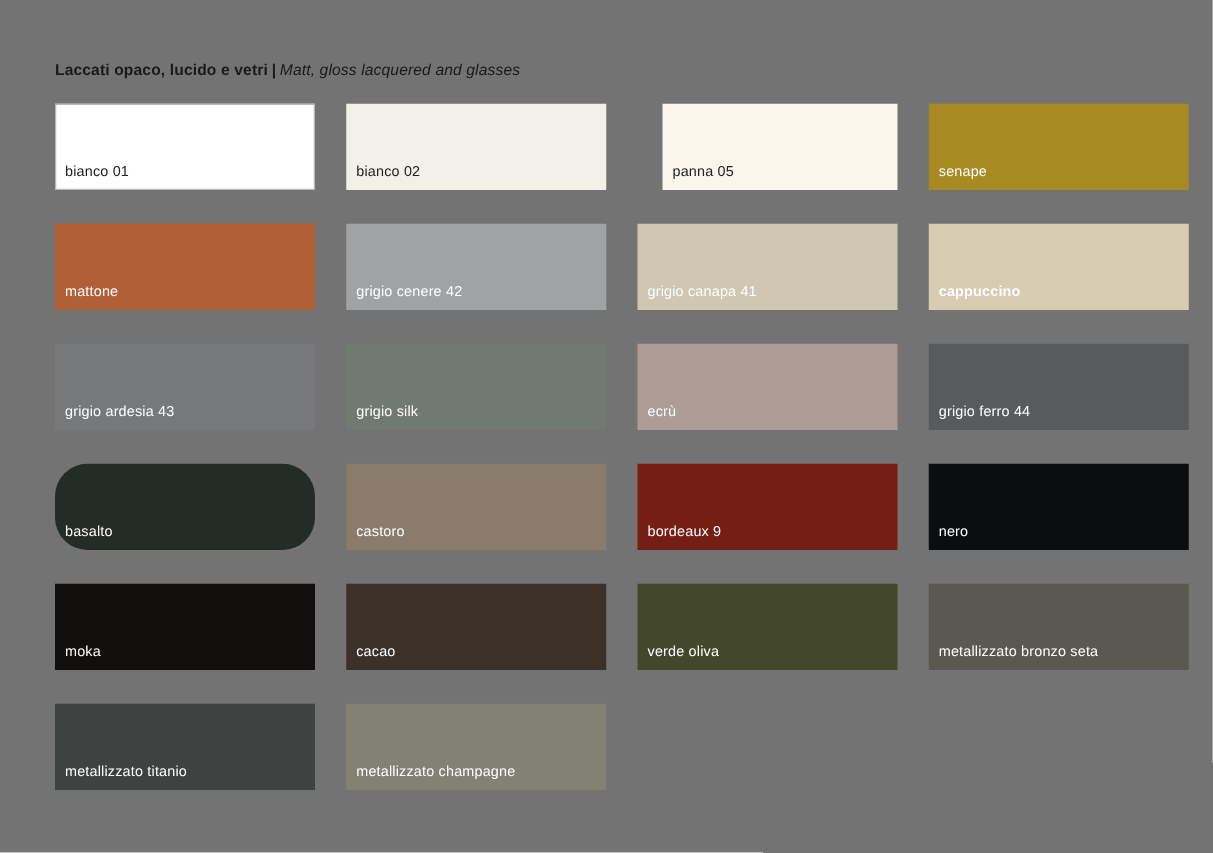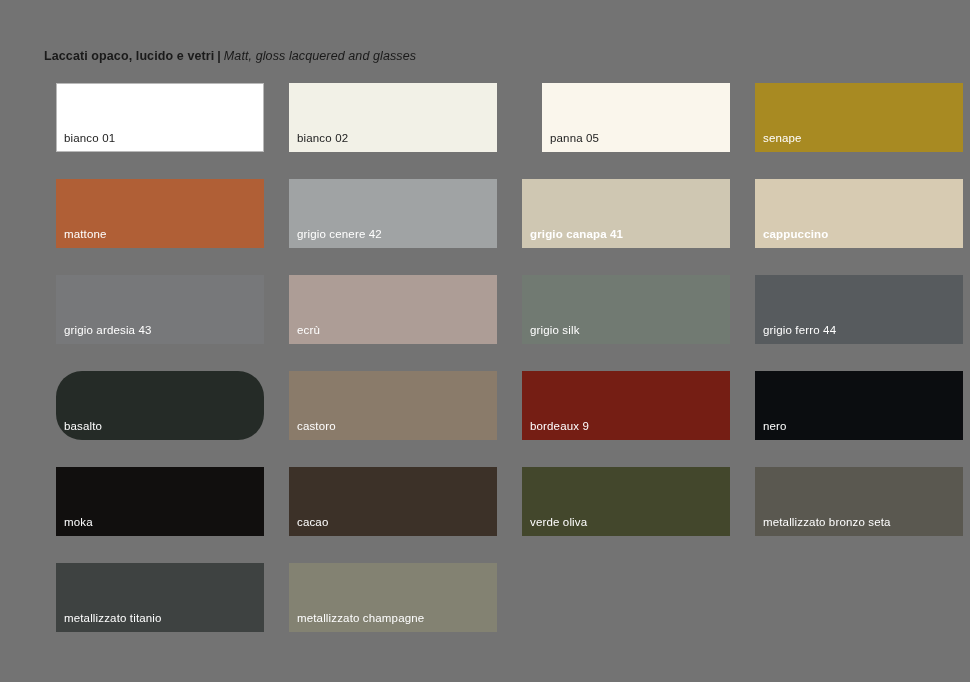--- a/index.html
+++ b/index.html
@@ -39,21 +39,21 @@
     padding: 0 3px;
   }
   .title .en-label {
     font-style: italic;
     font-weight: normal;
     letter-spacing: 0.1px;
   }
 
   .grid {
     position: absolute;
-    left: 56px;
+    left: 44px;
     top: 83px;
     width: 904px;
     display: grid;
     grid-template-columns: repeat(4, 208px);
     column-gap: 25px;
     row-gap: 27px;
   }
 
   .swatch {
     position: relative;
@@ -97,34 +97,34 @@
       </div>
       <div class="swatch" style="background: rgb(168, 138, 34);">
         <span class="swatch-label light-text">senape</span>
       </div>
       <div class="swatch" style="background: rgb(176, 95, 54);">
         <span class="swatch-label light-text">mattone</span>
       </div>
       <div class="swatch" style="background: rgb(160, 163, 164);">
         <span class="swatch-label light-text">grigio cenere 42</span>
       </div>
-      <div class="swatch" style="background: rgb(207, 199, 178); font-weight: bold;">
+      <div class="swatch" style="background: rgb(207, 199, 178);">
         <span class="swatch-label light-text">grigio canapa 41</span>
       </div>
       <div class="swatch" style="background: rgb(215, 203, 178); font-weight: bold;">
         <span class="swatch-label light-text">cappuccino</span>
       </div>
       <div class="swatch" style="background: rgb(119, 120, 122);">
         <span class="swatch-label light-text">grigio ardesia 43</span>
       </div>
+      <div class="swatch" style="background: rgb(113, 122, 114);">
+        <span class="swatch-label light-text">grigio silk</span>
+      </div>
       <div class="swatch" style="background: rgb(173, 157, 150);">
         <span class="swatch-label light-text">ecrù</span>
-      </div>
-      <div class="swatch" style="background: rgb(113, 122, 114);">
-        <span class="swatch-label light-text">grigio silk</span>
       </div>
       <div class="swatch" style="background: rgb(87, 91, 94); text-align: right;">
         <span class="swatch-label light-text">grigio ferro 44</span>
       </div>
       <div class="swatch" style="background: rgb(37, 43, 39); border-radius: 26px;">
         <span class="swatch-label light-text">basalto</span>
       </div>
       <div class="swatch" style="background: rgb(138, 123, 106);">
         <span class="swatch-label light-text">castoro</span>
       </div>

